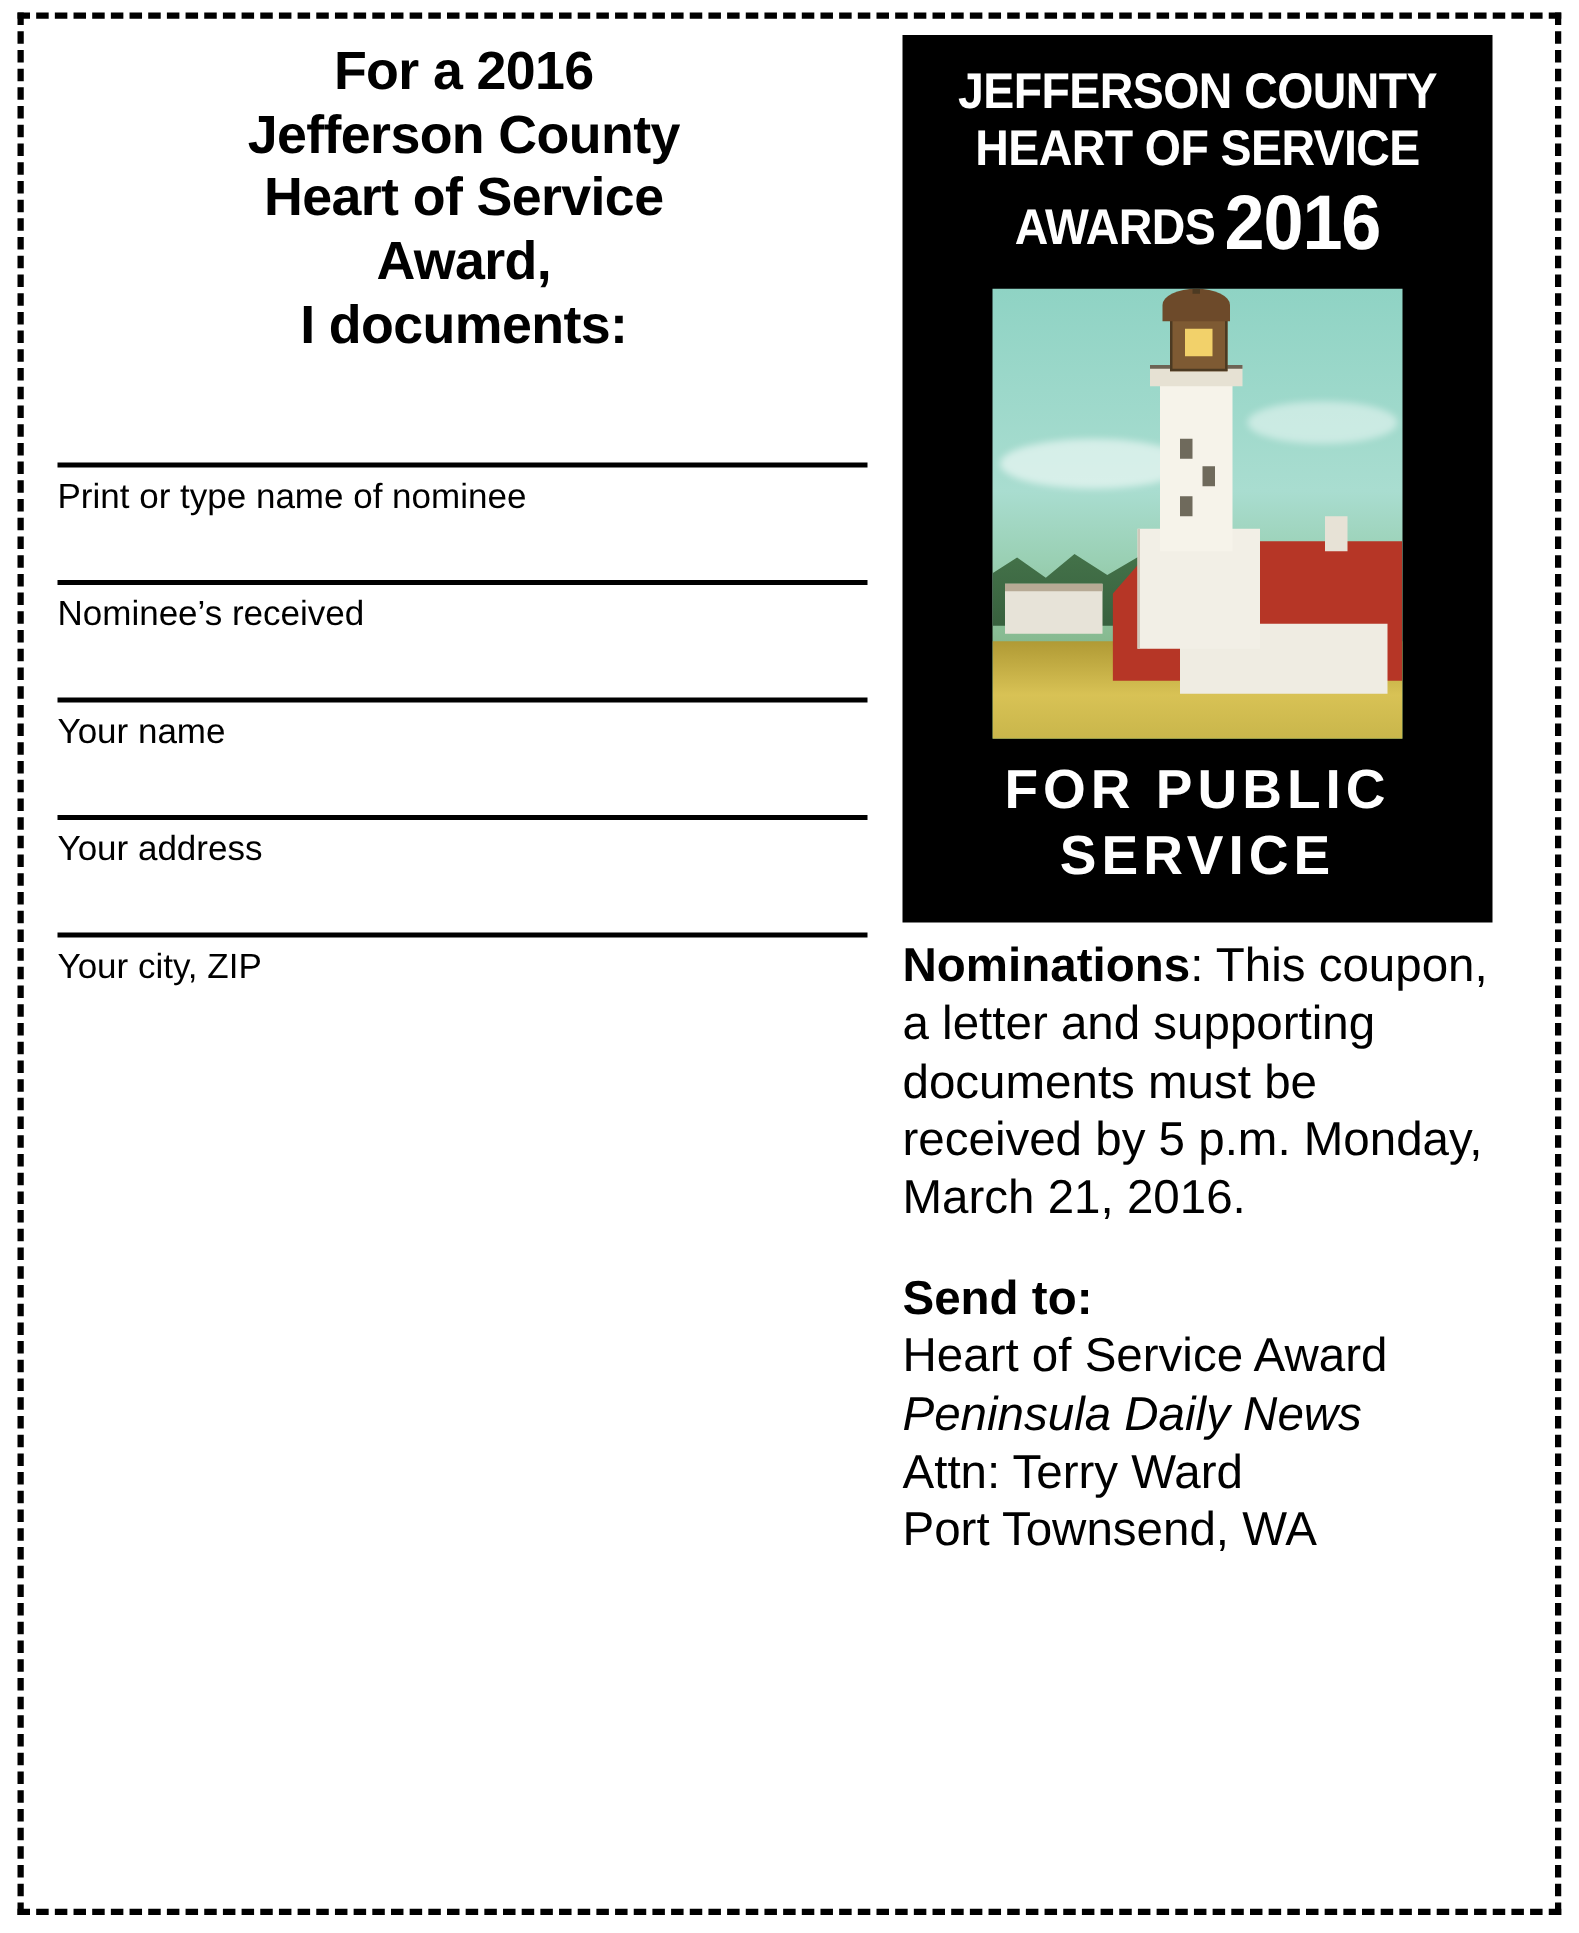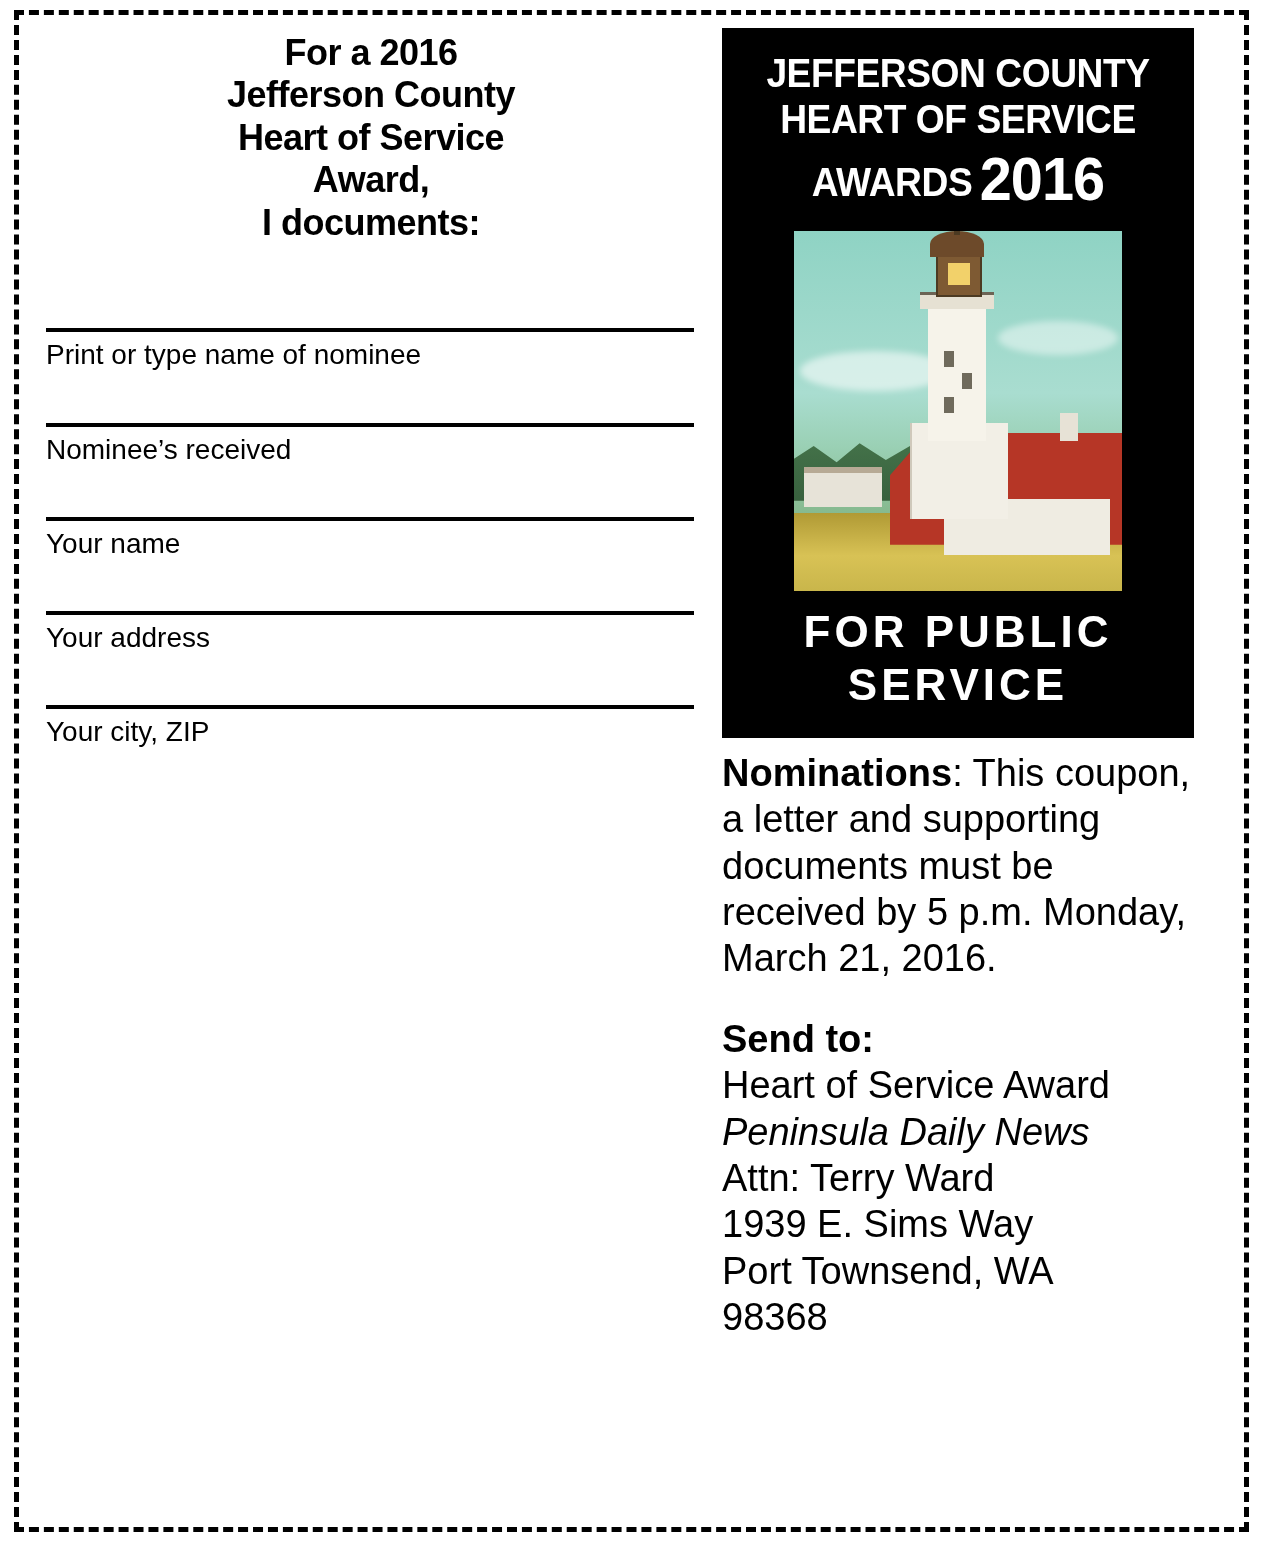--- a/index.html
+++ b/index.html
@@ -43,21 +43,21 @@
   
   .left-col {
     width: 660px;
     flex: 0 0 660px;
     box-sizing: border-box;
     padding-right: 10px;
   }
   .headline {
     font-family: "Liberation Sans", sans-serif;
     font-weight: bold;
-    font-size: 36px;
+    font-size: 43px;
     line-height: 1.18;
     text-align: center;
     letter-spacing: -0.5px;
     margin: 0 0 6px 0;
     padding-top: 4px;
   }
   .fields {
     margin-top: 84px;
   }
   .field {
@@ -300,20 +300,18 @@
           <span class="bold">Nominations</span><span>:</span>
           <span>This coupon, a letter and supporting documents must be received by 5 p.m. Monday, March 21, 2016.</span>
         </p>
 
         <div class="block-gap"></div>
 
         <p class="bold">Send to:</p>
         <p>Heart of Service Award</p>
         <p class="italic">Peninsula Daily News</p>
         <p>Attn: Terry Ward</p>
-        <p>1939 E. Sims Way</p>
         <p>Port Townsend, WA</p>
-        <p>98368</p>
       </div>
 
     </div>
   </div>
 </div>
 
 </body></html>

